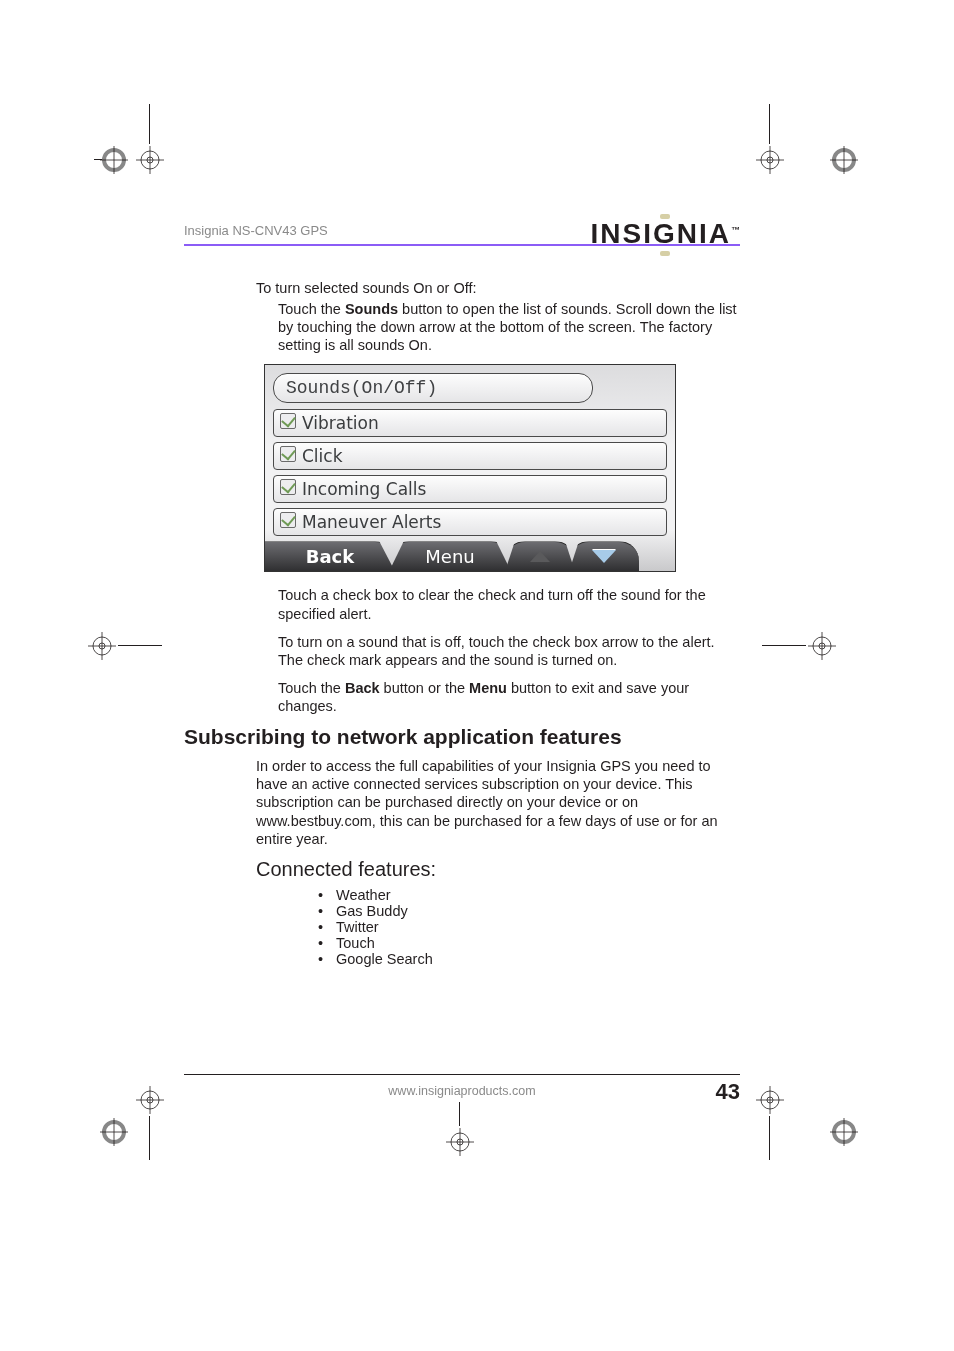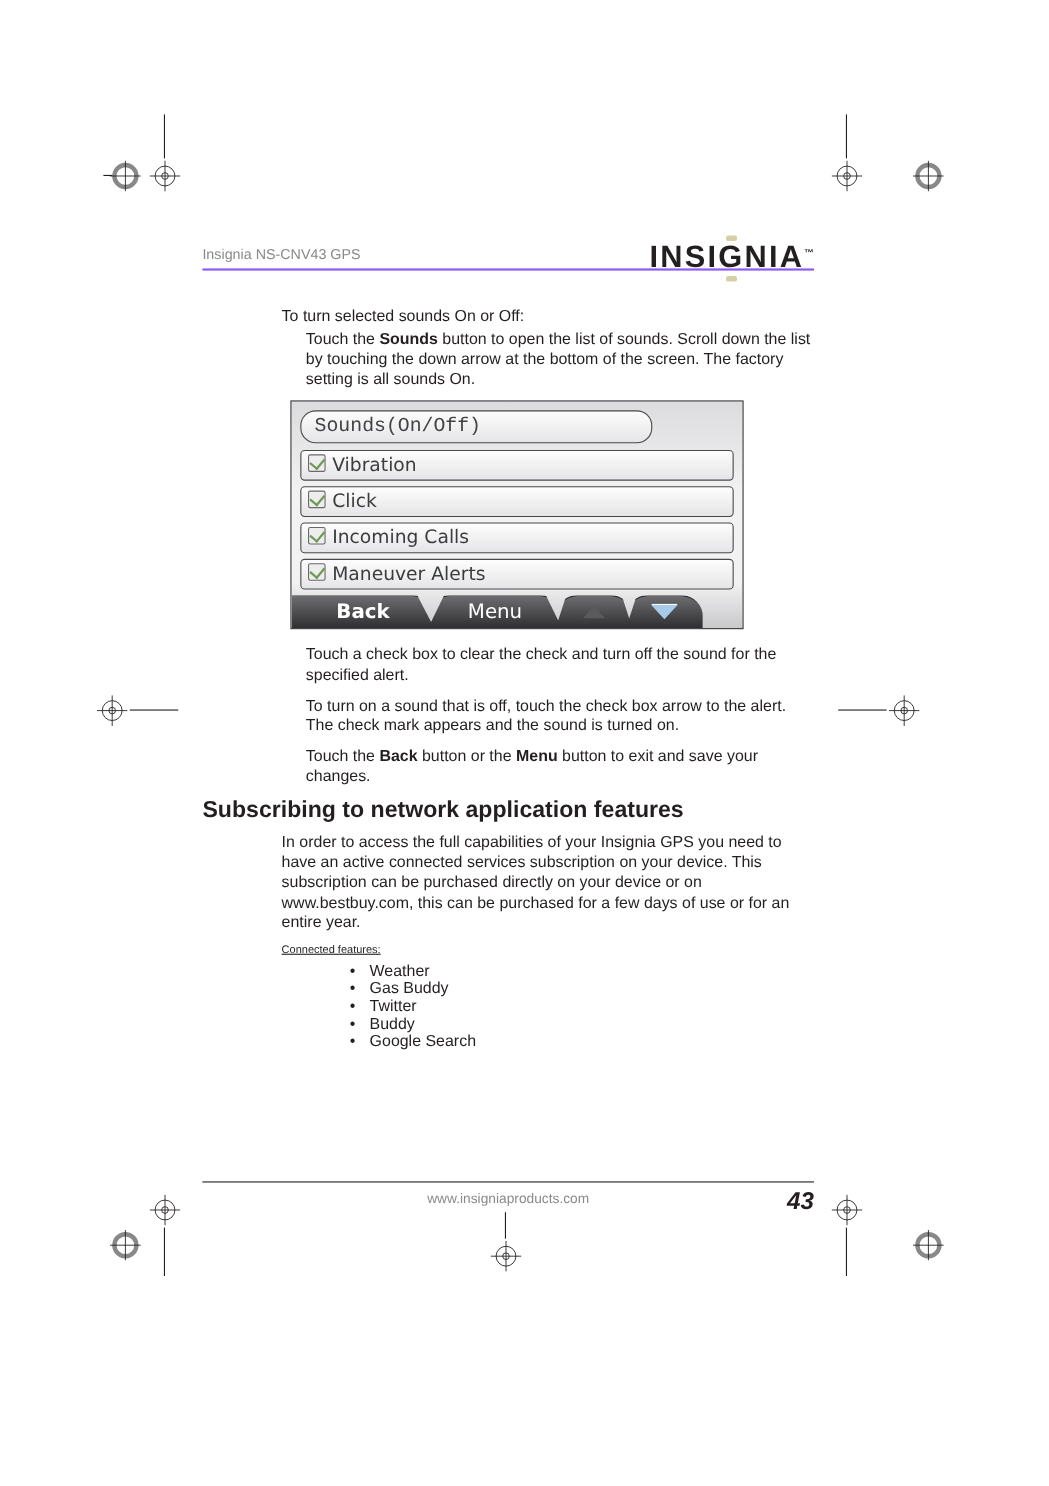--- a/index.html
+++ b/index.html
@@ -168,24 +168,23 @@
     border-top: 13px solid #a7cbe8;
     filter: drop-shadow(0 -1px 0 #fff);
   }
 
   h2.section {
     font-size: 21px;
     font-weight: 700;
     margin: 10px 0 8px -72px;
   }
   .features-label {
-    font-size: 10px;
+    font-size: 20px;
     margin-top: 6px;
     margin-bottom: 6px;
-    text-decoration: underline;
   }
   ul.features {
     list-style: none;
     padding-left: 62px;
     font-size: 14.5px;
   }
   ul.features li::before {
     content: "•";
     display: inline-block;
     width: 18px;
@@ -203,21 +202,20 @@
   .footer-url {
     font-size: 12.5px;
     color: #8a8a8a;
   }
   .page-num {
     position: absolute;
     right: 0; top: 4px;
     font-size: 22px;
     font-weight: 700;
     color: #231f20;
-    font-style: italic;
   }
 </style>
 </head>
 <body>
 
 <div class="reg-target reg-shade" style="left:100px; top:146px;">
   <svg width="28" height="28">
       <circle cx="14" cy="14" r="10"></circle>
       <circle class="outer" cx="14" cy="14" r="10"></circle>
       <line x1="0" y1="14" x2="28" y2="14"></line>
@@ -371,21 +369,21 @@
       <span>Touch the </span><b>Back</b><span> button or the </span><b>Menu</b><span> button to exit and save your changes.</span>
     </p>
 
     <h2 class="section">Subscribing to network application features</h2>
     <p class="body-text" style="padding-left:0;">In order to access the full capabilities of your Insignia GPS you need to have an active connected services subscription on your device. This subscription can be purchased directly on your device or on www.bestbuy.com, this can be purchased for a few days of use or for an entire year.</p>
     <p class="features-label">Connected features:</p>
     <ul class="features">
       <li>Weather</li>
       <li>Gas Buddy</li>
       <li>Twitter</li>
-      <li>Buddy</li>
+      <li>Touch</li>
       <li>Google Search</li>
     </ul>
   </div>
 </div>
 
 <div class="footer-line">
   <span class="footer-url">www.insigniaproducts.com</span>
   <span class="page-num">43</span>
 </div>
 

